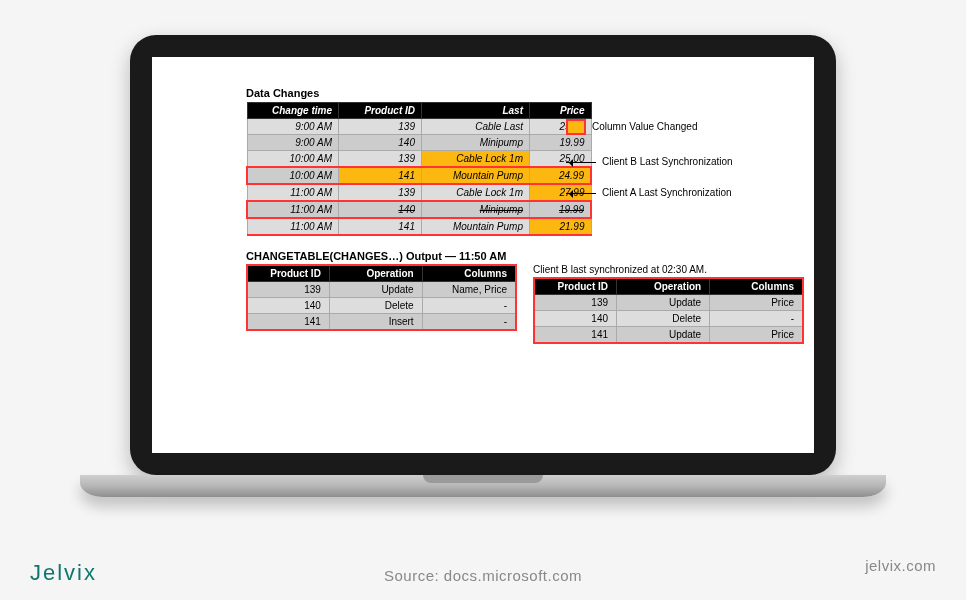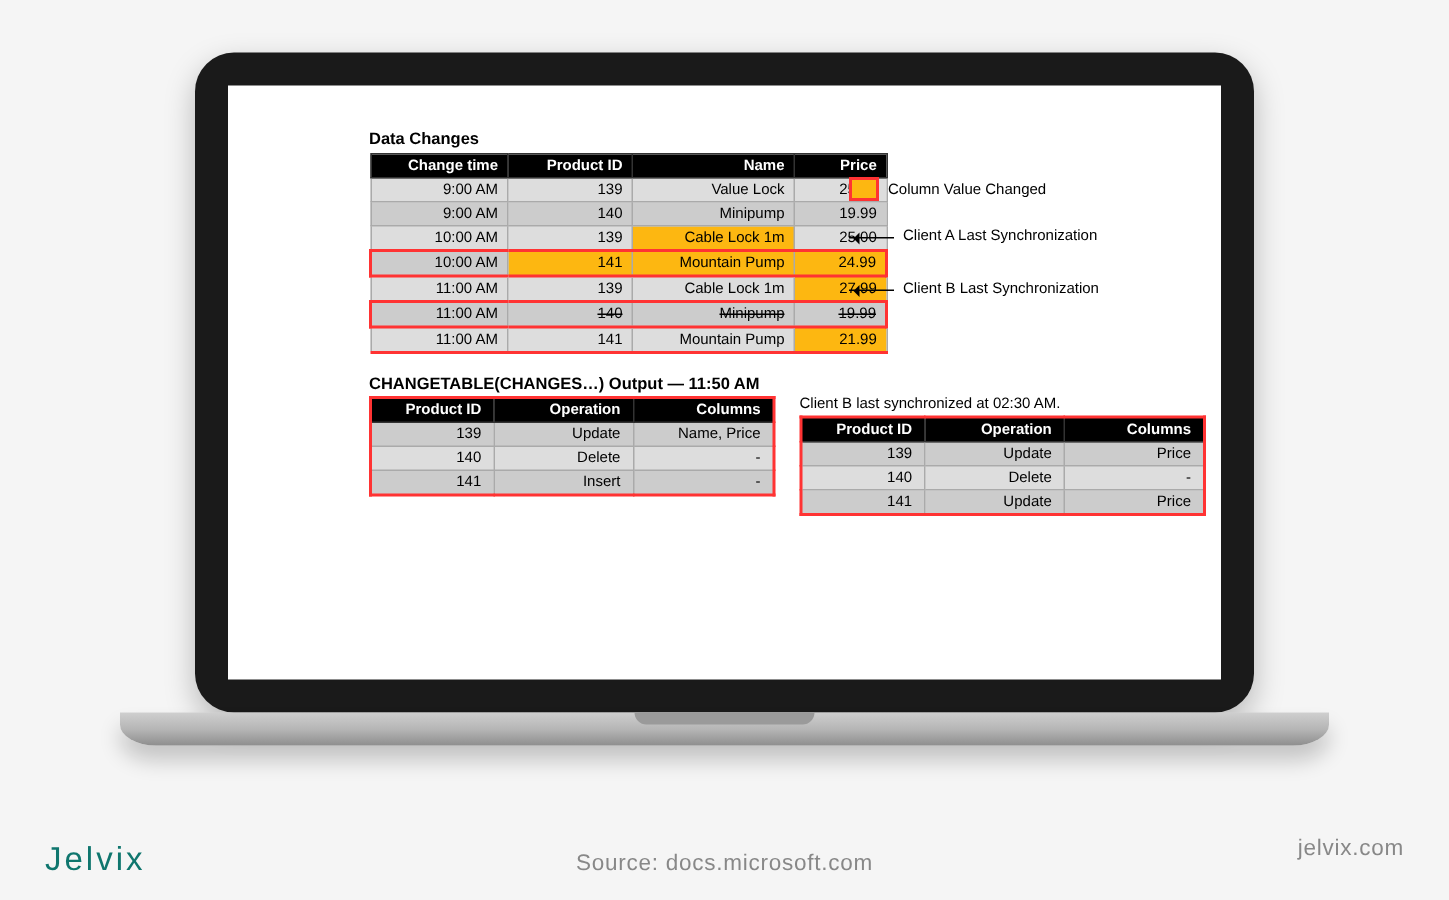--- a/index.html
+++ b/index.html
@@ -61,20 +61,21 @@
   .title {
     font-weight: bold;
     font-size: 11px;
     margin-bottom: 3px;
   }
   table.dc {
     border-collapse: collapse;
     font-size: 10px;
     border: 1px solid #888;
     border-bottom: 2px solid #f33;
+    font-style: italic;
   }
   table.dc th {
     background: #000;
     color: #fff;
     font-weight: bold;
     text-align: right;
     padding: 2px 6px;
     border: 1px solid #333;
     white-space: nowrap;
   }
@@ -165,29 +166,29 @@
     <div class="content">
 
       <div class="title">Data Changes</div>
 
       <div style="position:relative;">
         <table class="dc">
           <thead>
               <tr id="t1-head">
                 <th class="col1">Change time</th>
                 <th class="col2">Product ID</th>
-                <th class="col3">Name</th>
+                <th class="col3">Last</th>
                 <th class="col4">Price</th>
               </tr>
             </thead>
           <tbody id="t1-body">
               <tr class="row-even">
                 <td class="col1">9:00 AM</td>
                 <td class="col2">139</td>
-                <td class="col3">Value Lock</td>
+                <td class="col3">Cable Last</td>
                 <td class="col4">25.00</td>
               </tr>
               <tr class="row-odd">
                 <td class="col1">9:00 AM</td>
                 <td class="col2">140</td>
                 <td class="col3">Minipump</td>
                 <td class="col4">19.99</td>
               </tr>
               <tr class="row-even">
                 <td class="col1">10:00 AM</td>
@@ -219,27 +220,27 @@
                 <td class="col3">Mountain Pump</td>
                 <td class="col4 hl">21.99</td>
               </tr>
             </tbody>
         </table>
 
         <div class="legend-block">
           <div>
             <span class="swatch"></span><span>Column Value Changed</span>
           </div>
+          <div class="arrow-row" style="margin-top:17px;">
+            <span class="arrow"></span>
+            <span>Client B Last Synchronization</span>
+          </div>
           <div class="arrow-row">
             <span class="arrow"></span>
             <span>Client A Last Synchronization</span>
-          </div>
-          <div class="arrow-row" style="margin-top:17px;">
-            <span class="arrow"></span>
-            <span>Client B Last Synchronization</span>
           </div>
         </div>
       </div>
 
       <div class="section2">
         <div class="subtitle">CHANGETABLE(CHANGES…) Output — 11:50 AM</div>
         <div class="sync-tables">
           <div class="sync-col">
             <table class="sync">
               <thead>

